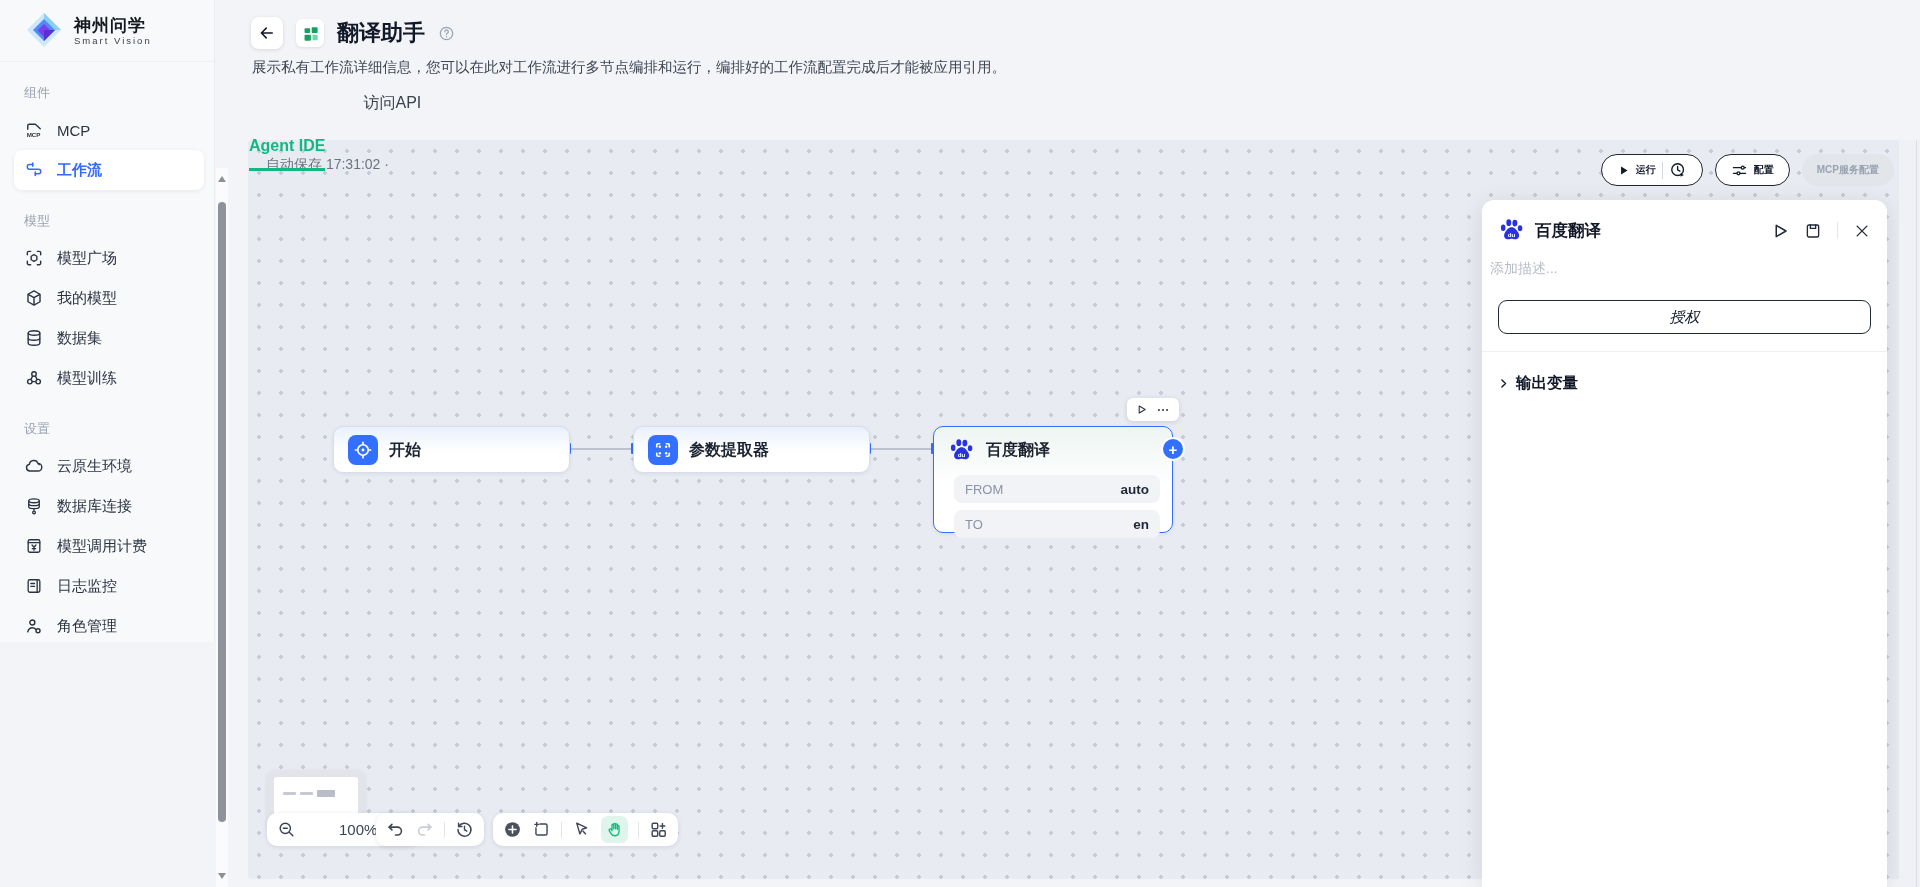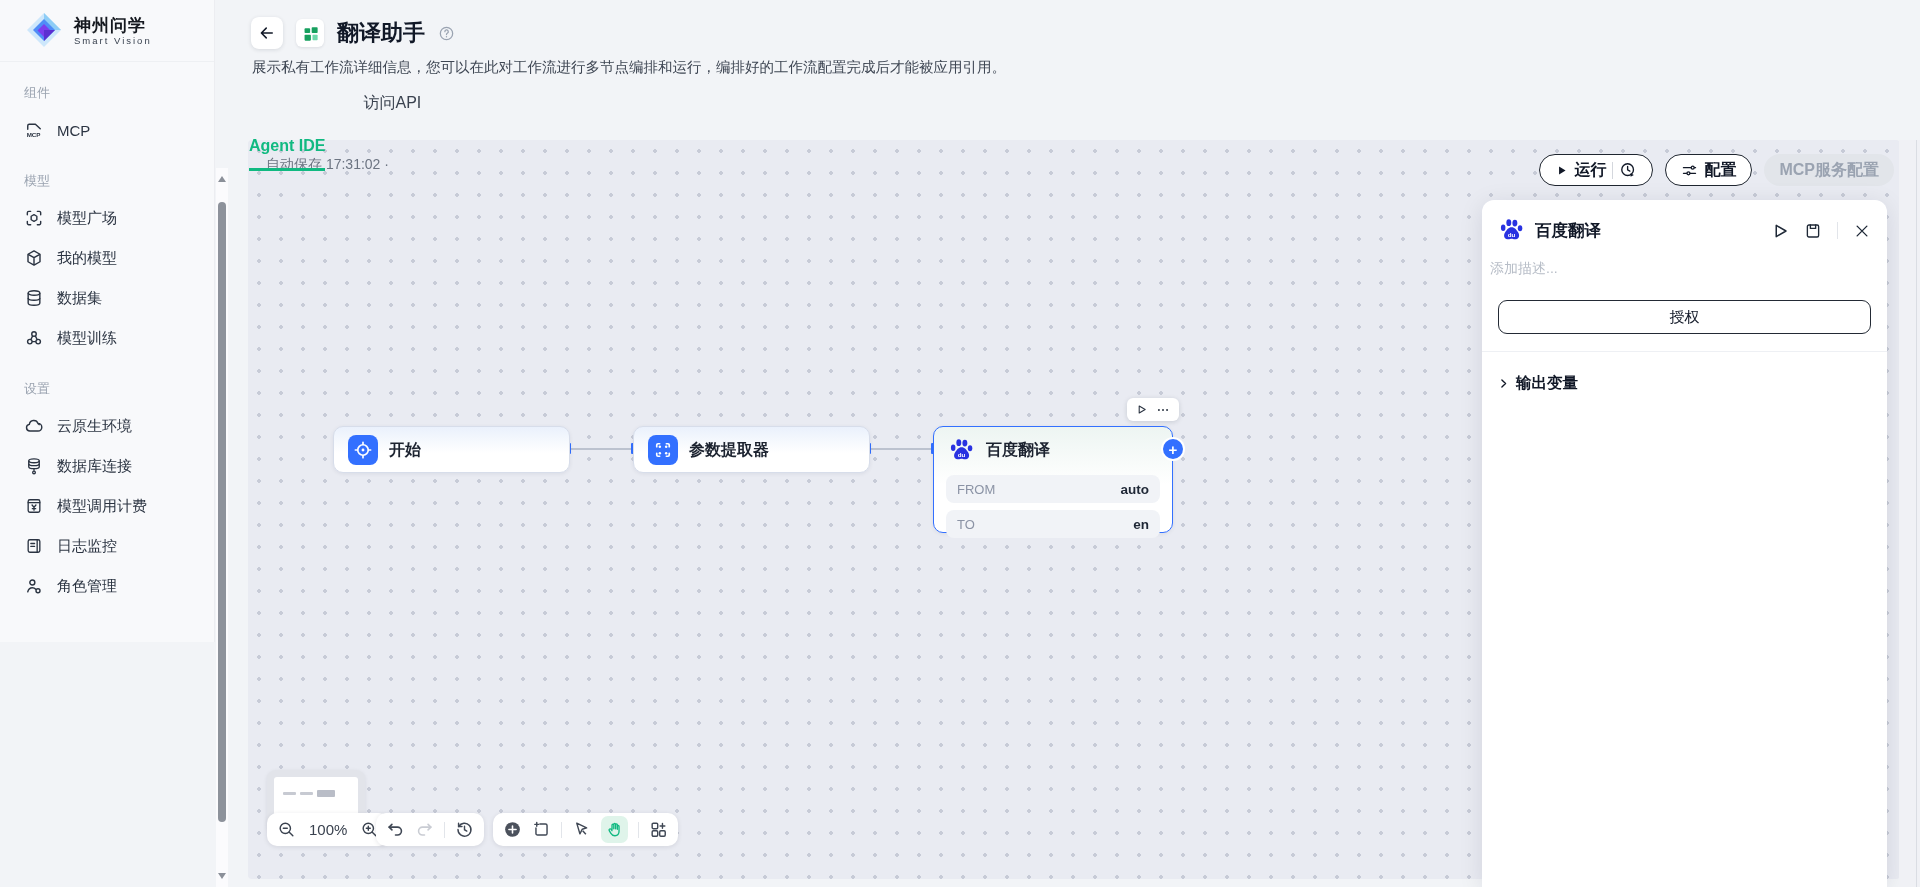--- a/index.html
+++ b/index.html
@@ -33,32 +33,32 @@
   .help-icon { cursor:pointer; display:flex; }
   .page-desc { position:absolute; left:252px; top:58px; font-size:14.5px; color:#3f4754; z-index:2; }
   .tabs { position:absolute; left:249px; top:93px; display:flex; gap:38px; z-index:2; }
   .tab { font-size:16px; color:#3a424f; padding-bottom:13px; cursor:pointer; border-bottom:3px solid transparent; }
   .tab.active { color:#10b981; font-weight:700; border-bottom-color:#10b981;margin-top:44px; }
 
   
   .canvas { position:absolute; left:248px; top:140px; width:1652px; height:739px; border-radius:4px; background-color:#e9ebf2; background-image:radial-gradient(#c7cbd7 1.6px, transparent 1.7px); background-size:22px 22px; z-index:1; }
   .autosave { position:absolute; left:18px; top:16px; font-size:14px; color:#6c7482; }
   .canvas-actions { position:absolute; right:-14px; top:14px; display:flex; gap:12px; align-items:center; }
-  .pill-btn { display:inline-flex; align-items:center; gap:6px; height:32px; padding:0 15px; border-radius:17px; background:#fff; border:1.5px solid #1f2630; font-size:16px; font-weight:700; color:#111827; cursor:pointer; }
+  .pill-btn { display:inline-flex; align-items:center; gap:6px; height:32px; padding:0 15px; border-radius:17px; background:#fff; border:1.5px solid #1f2630; font-size:10px; font-weight:700; color:#111827; cursor:pointer; }
   .pill-btn .vdiv { width:1px; height:17px; background:#d4d7dd; }
   .pill-btn.disabled { background:#e2e5ea; border:none; color:#9aa3b1; font-weight:600; cursor:default; }
 
   
   .node { position:absolute; background:linear-gradient(180deg,#eaf1fc 0%,#ffffff 58%); border:1px solid #d7ddea; border-radius:10px; box-shadow:0 1px 4px rgba(20,30,60,.07); cursor:grab; }
   .node-head { display:flex; align-items:center; gap:11px; height:46px; padding:0 14px; }
   .node-icon { width:30px; height:30px; border-radius:8px; background:#3370ff; display:flex; align-items:center; justify-content:center; flex:none; }
   .node-icon svg { width:20px; height:20px; }
   .node-title { font-size:16px; font-weight:700; color:#1c2330; }
   .node.selected { border:1.5px solid #3370ff; background:linear-gradient(180deg,#edf5f2 0%,#ffffff 55%); }
-  .node-params { padding:2px 12px 12px; display:flex; flex-direction:column; gap:7px; }
+  .node-params { padding:2px 12px 12px; display:flex; flex-direction:column; gap:7px;margin-left:8px; }
   .param-row { display:flex; justify-content:space-between; align-items:center; background:#f1f3f7; border-radius:8px; height:28px; padding:0 11px; }
   .param-key { font-size:13px; color:#8b93a5; }
   .param-val { font-size:13.5px; font-weight:700; color:#1f2736; }
   .edge { position:absolute; height:2px; background:#bcc2cf; }
   .port { position:absolute; width:4px; height:11px; background:#3370ff; border-radius:1px; }
   .node-hover-pill { position:absolute; display:flex; align-items:center; gap:9px; height:23px; padding:0 9px; background:#fff; border-radius:6px; box-shadow:0 1px 5px rgba(16,24,40,.15); cursor:pointer; }
   .add-node-btn { position:absolute; width:20px; height:20px; border-radius:50%; background:#3370ff; color:#fff; display:flex; align-items:center; justify-content:center; font-size:15px; font-weight:700; box-shadow:0 0 0 2px #fff; cursor:pointer; line-height:1; }
 
   
   .minimap { position:absolute; left:19px; bottom:46px; width:98px; height:63px; background:#e2e4ea; border-radius:9px; padding:7px; box-shadow:0 1px 4px rgba(16,24,40,.08); cursor:pointer; }
@@ -68,33 +68,33 @@
   .mini-dash.d2 { left:26px; width:13px; }
   .mini-dash.d3 { left:43px; width:18px; height:7px; top:13px; background:#b9bdc7; }
 
   
   .tool-group { position:absolute; bottom:33px; height:33px; background:#fff; border-radius:10px; box-shadow:0 1px 5px rgba(16,24,40,.10); display:flex; align-items:center; padding:0 10px; gap:10px; }
   .tg-zoom { left:19px; }
   .tg-history { left:128px; }
   .tg-tools { left:245px; }
   .tool-btn { display:flex; align-items:center; justify-content:center; cursor:pointer; }
   .tool-btn svg { width:19px; height:19px; }
-  .zoom-level { font-size:15px; color:#3a424f; padding:0 3px; }
+  .zoom-level { font-size:15px; color:#3a424f; padding:0 3px;margin-left:30px; }
   .tool-div { width:1px; height:16px; background:#e2e5ea; }
   .hand-active { width:27px; height:27px; background:#dff4ea; border-radius:7px; display:flex; align-items:center; justify-content:center; cursor:pointer; }
 
   
   .inspector { position:absolute; left:1482px; top:200px; width:405px; height:687px; background:#fff; border-radius:12px 12px 0 0; box-shadow:0 4px 24px rgba(16,24,40,.10); z-index:8; }
   .insp-head { display:flex; align-items:center; padding:17px 16px 0; }
   .insp-title { font-size:16.5px; font-weight:700; color:#111827; margin-left:10px; flex:1; }
   .insp-icons { display:flex; align-items:center; gap:15px; }
   .insp-icons .vdiv { width:1px; height:17px; background:#e2e5ea; }
   .insp-icons svg { width:18px; height:18px; cursor:pointer; }
   .insp-desc { margin:16px 8px 0; font-size:14px; color:#b7bdc7; cursor:text; }
-  .authorize-btn { margin:22px 16px 0; height:34px; border:1.5px solid #232a35; border-radius:9px; background:#fff; display:flex; align-items:center; justify-content:center; font-size:15px; color:#111827; cursor:pointer; }
+  .authorize-btn { margin:22px 16px 0; height:34px; border:1.5px solid #232a35; border-radius:9px; background:#fff; display:flex; align-items:center; justify-content:center; font-size:15px; color:#111827; cursor:pointer;font-style:italic; }
   .insp-div { margin-top:17px; height:1px; background:#eef0f4; }
   .output-row { display:flex; align-items:center; gap:7px; margin:21px 16px 0; cursor:pointer; }
   .output-label { font-size:15.5px; font-weight:700; color:#111827; }
 
   
   .right-gutter { position:absolute; right:0; top:140px; width:21px; height:747px; background:#f0f1f5; z-index:9; }
   .right-gutter .line { position:absolute; right:3px; top:0; width:1px; height:100%; background:#dadde3; }
 </style>
 </head>
 <body>
@@ -117,20 +117,27 @@
     </div>
 
     <div class="side-section">
       <div class="side-label">组件</div>
       <div class="side-item">
         <svg viewBox="0 0 24 24" fill="none" stroke="currentColor" stroke-width="1.7" stroke-linecap="round" stroke-linejoin="round">
           <path d="M4.5 11V6.8A1.8 1.8 0 0 1 6.3 5h7.4l5.8 5.5"></path>
           <text x="11.5" y="20.5" font-size="7.5" font-weight="bold" fill="currentColor" stroke="none" text-anchor="middle">MCP</text>
         </svg>
         <span>MCP</span>
+      </div>
+      <div class="side-item active">
+        <svg viewBox="0 0 24 24" fill="none" stroke="currentColor" stroke-width="1.8" stroke-linecap="round" stroke-linejoin="round">
+          <path d="M10.5 5.5H6.3A2.3 2.3 0 0 0 4 7.8v.9A2.3 2.3 0 0 0 6.3 11h11.4a2.3 2.3 0 0 1 2.3 2.3v.9a2.3 2.3 0 0 1-2.3 2.3h-4.2"></path>
+          <path d="M10.5 3.5v4M13.5 14.5v4"></path>
+        </svg>
+        <span>工作流</span>
       </div>
     </div>
 
 
     <div class="side-section">
       <div class="side-label">模型</div>
       <div class="side-item">
         <svg viewBox="0 0 24 24" fill="none" stroke="currentColor" stroke-width="1.7" stroke-linecap="round" stroke-linejoin="round">
           <path d="M8 4H5.7A1.7 1.7 0 0 0 4 5.7V8M16 4h2.3A1.7 1.7 0 0 1 20 5.7V8M8 20H5.7A1.7 1.7 0 0 1 4 18.3V16M16 20h2.3a1.7 1.7 0 0 0 1.7-1.7V16"></path>
           <path d="M12 8l3.4 1.9v4.2L12 16l-3.4-1.9V9.9z"></path>

